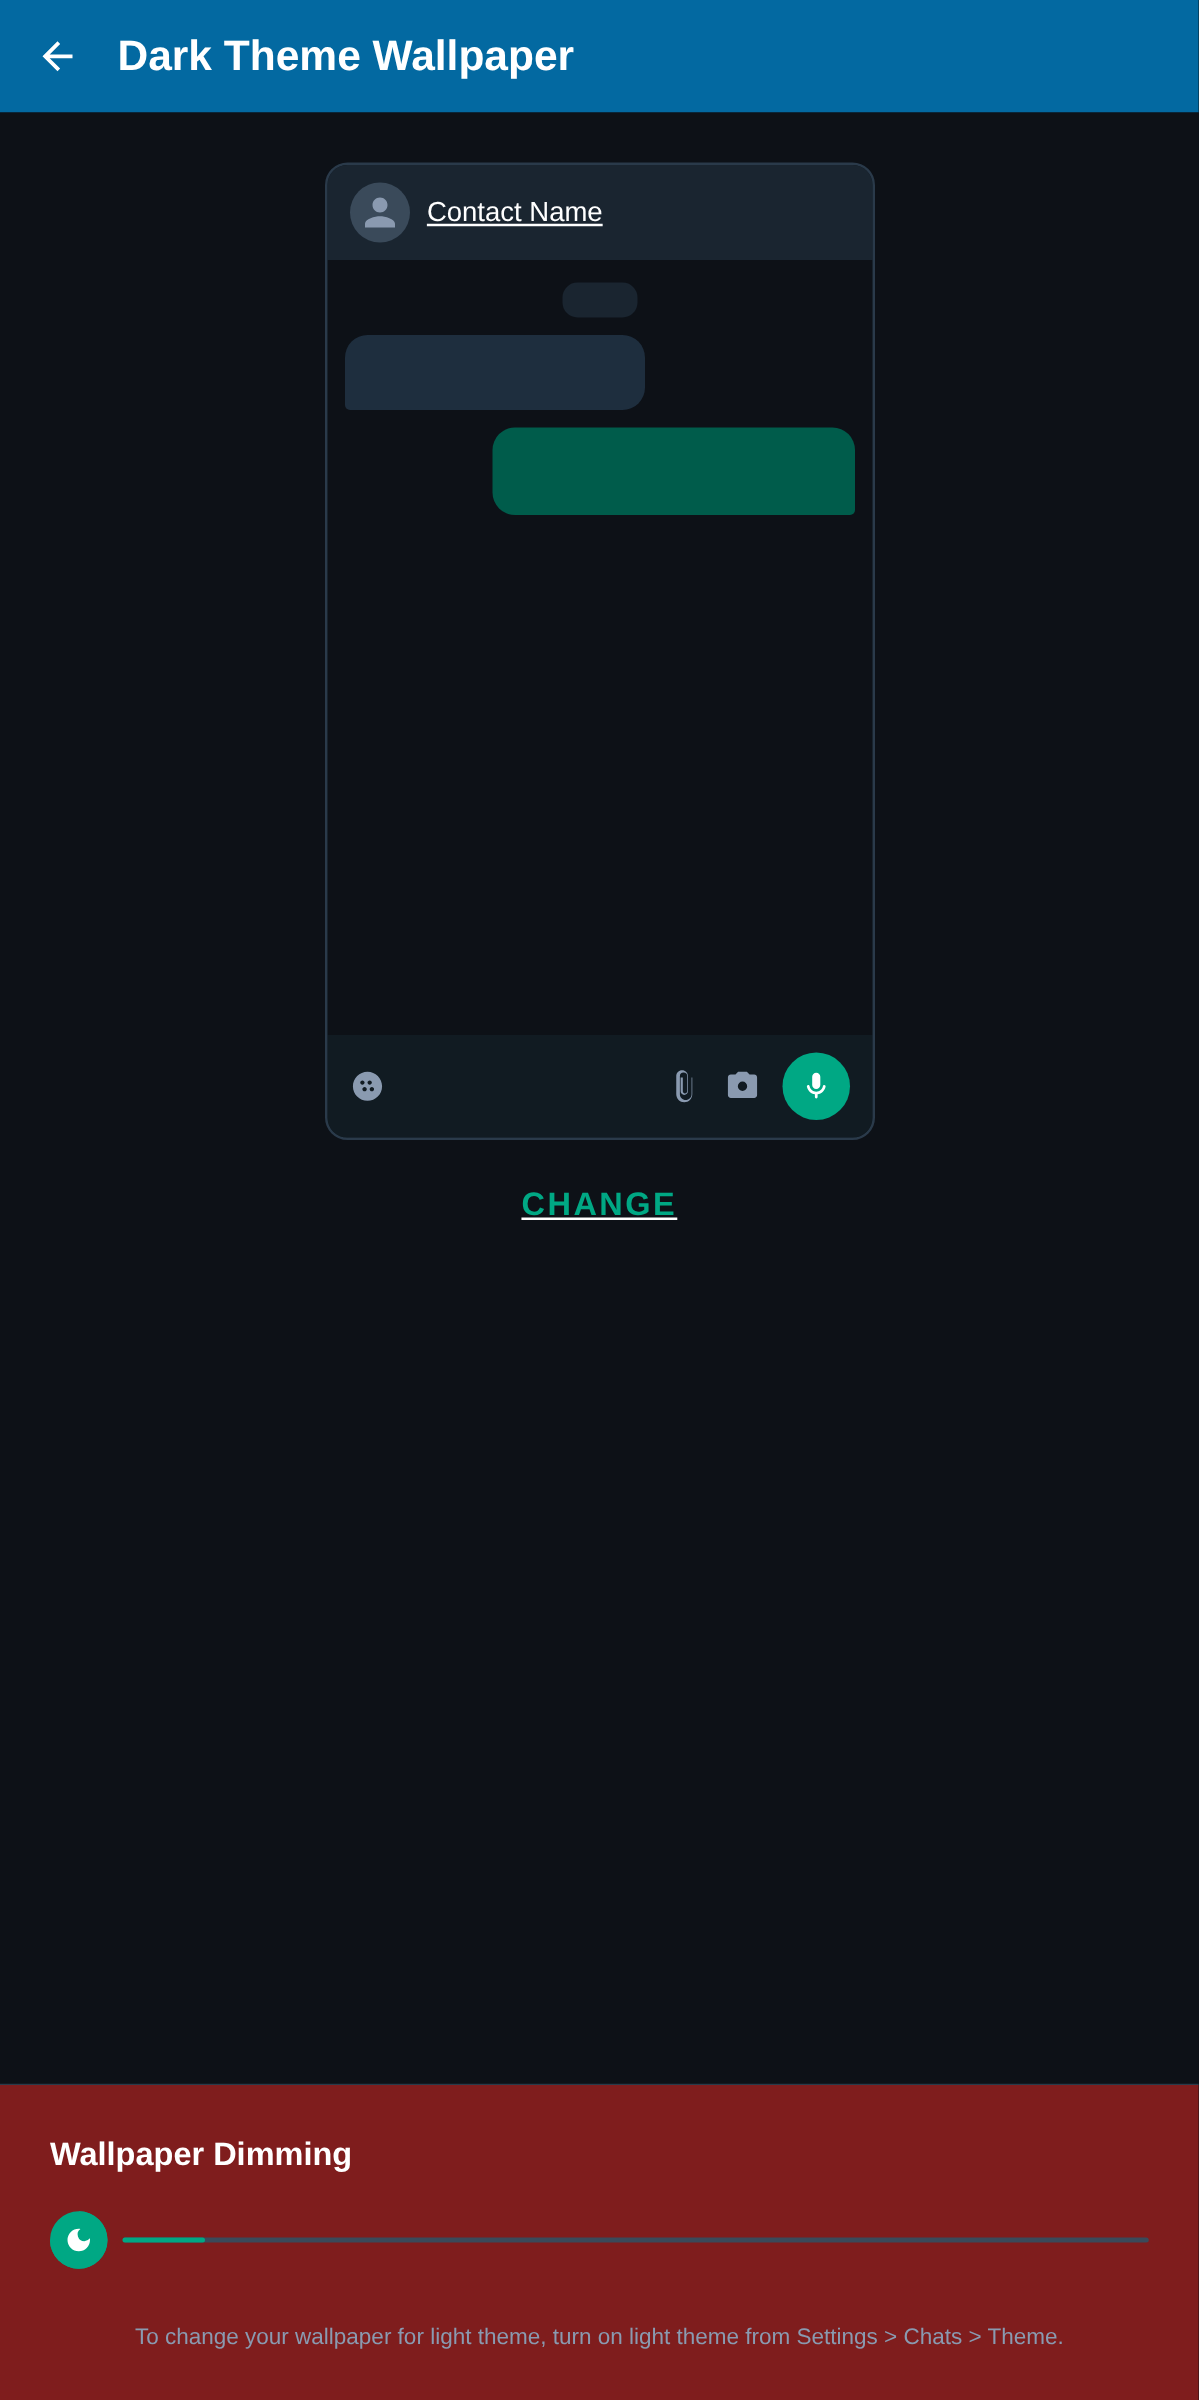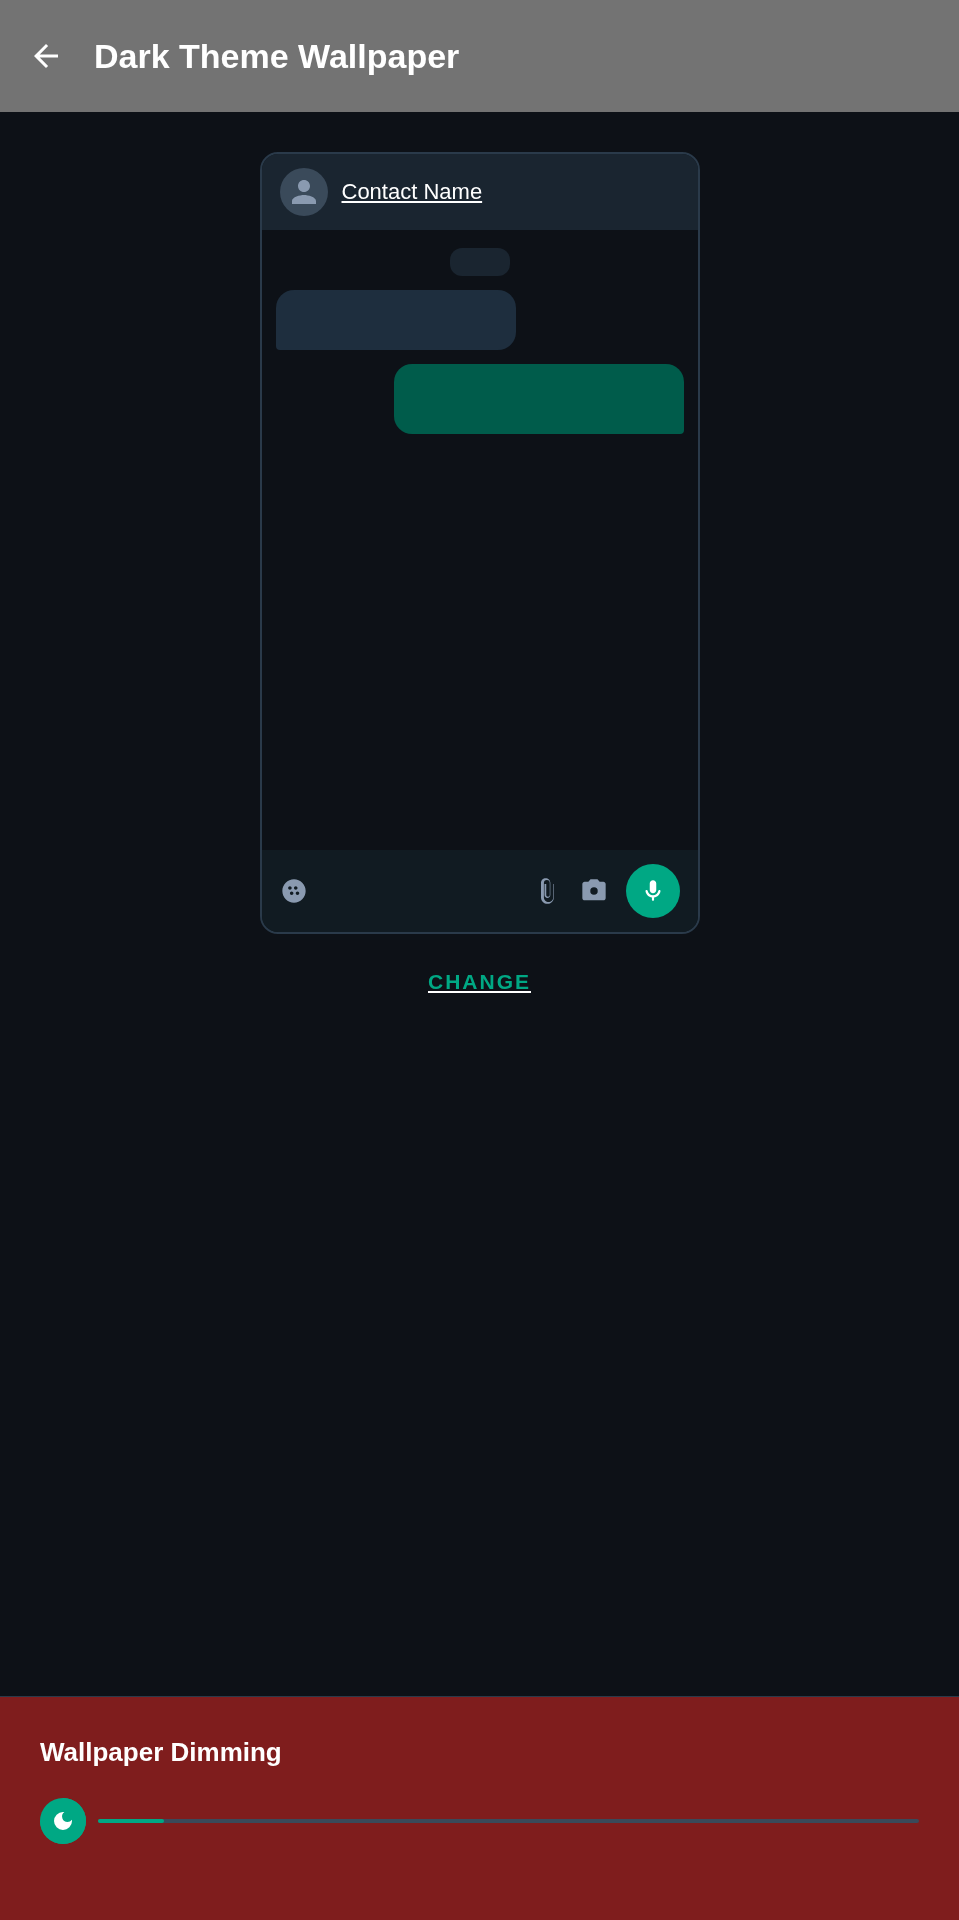--- a/index.html
+++ b/index.html
@@ -13,25 +13,25 @@
       min-height: 1920px;
       background-color: #0d1117;
       font-family: 'Segoe UI', Arial, sans-serif;
       color: #ffffff;
       display: flex;
       flex-direction: column;
     }
 
     
     .header {
-      background-color: #737373;
+      background-color: #0369a1;
       display: flex;
       align-items: center;
       padding: 0 28px;
-      height: 112px;
+      height: 90px;
       flex-shrink: 0;
     }
 
     .back-btn {
       cursor: pointer;
       margin-right: 30px;
       display: flex;
       align-items: center;
       justify-content: center;
     }
@@ -192,21 +192,21 @@
     }
 
     
     .change-section {
       padding: 36px 0;
       display: flex;
       justify-content: center;
     }
 
     .change-btn {
-      font-size: 21px;
+      font-size: 26px;
       font-weight: 700;
       color: #00a884;
       letter-spacing: 2px;
       background: none;
       border: none;
       cursor: pointer;
       text-transform: uppercase;
     }
 
     
@@ -369,13 +369,14 @@
 
   <div class="slider-container">
     <div class="slider-icon">
       <svg class="moon-icon-inner" viewBox="0 0 24 24" fill="white">
         <path d="M12 3a9 9 0 1 0 9 9c0-.46-.04-.92-.1-1.36a5.389 5.389 0 0 1-4.4 2.26 5.403 5.403 0 0 1-3.14-9.8c-.44-.06-.9-.1-1.36-.1z"></path>
       </svg>
     </div>
     <div class="slider-track"></div>
   </div>
 
+  <div class="dimming-info">To change your wallpaper for light theme, turn on light theme from Settings &gt; Chats &gt; Theme.</div>
 </div>
 
 </body></html>

